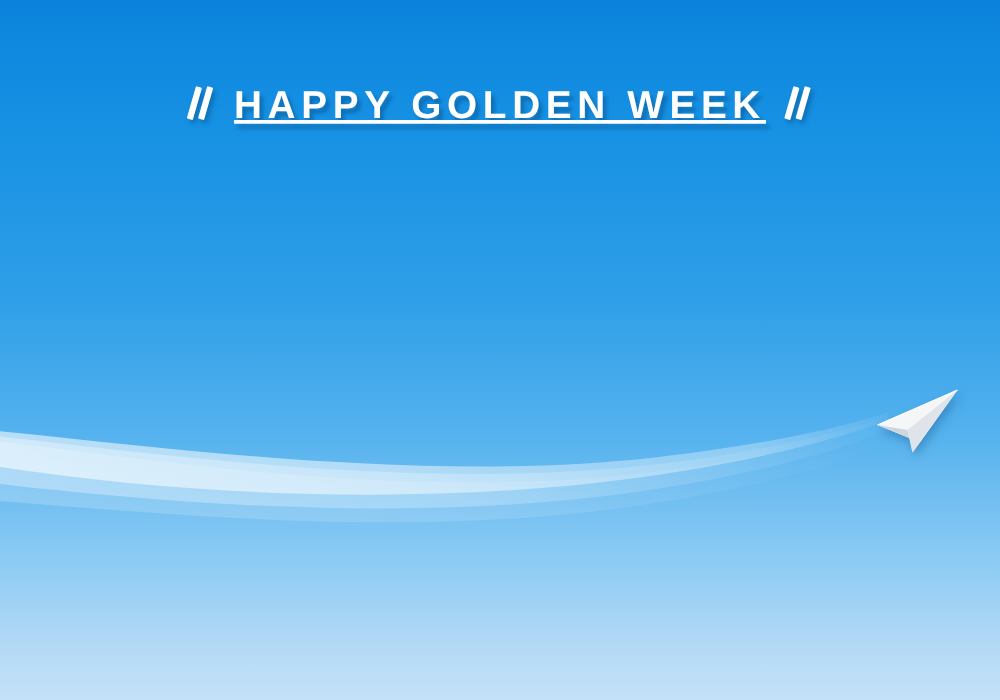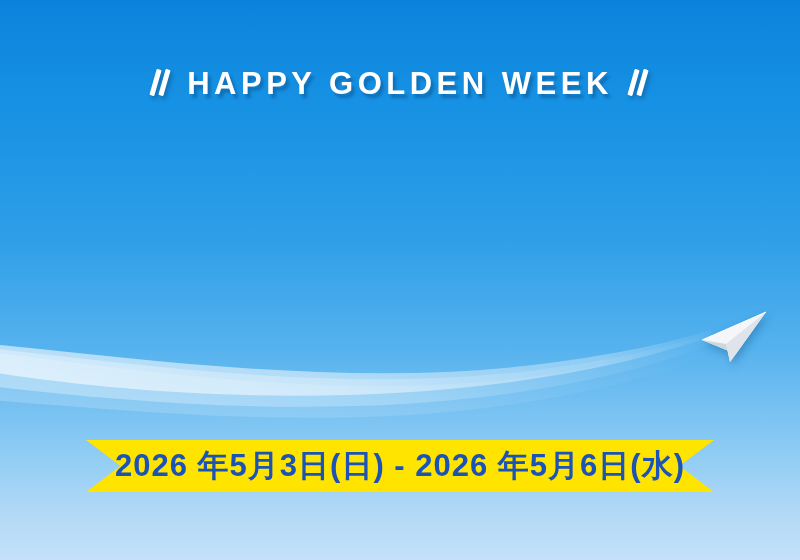--- a/index.html
+++ b/index.html
@@ -66,20 +66,21 @@
   .quote-right i:nth-child(1) { left: 2px;  transform: rotate(16deg); }
   .quote-right i:nth-child(2) { left: 11px; transform: rotate(16deg); }
 
   .header-title {
     color: #ffffff;
     font-size: 31px;
     font-weight: bold;
     letter-spacing: 4.5px;
     white-space: nowrap;
     text-shadow: 3px 4px 3px rgba(0, 45, 90, 0.33);
+    text-decoration: underline;
   }
 
   
   .title-block {
     position: absolute;
     left: 0;
     top: 132px;
     width: 800px;
     text-align: center;
   }
@@ -188,18 +189,14 @@
 
 
   <svg class="paper-plane" viewBox="0 0 68 52" aria-hidden="true">
     <polygon points="2,30 66,2 36,44" fill="#f4f6f8"></polygon>
     <polygon points="2,30 36,44 26,34" fill="#cfd6dd"></polygon>
     <polygon points="26,34 36,44 30,52" fill="#e3e8ed"></polygon>
     <polygon points="26,34 66,2 30,52" fill="#dee4ea"></polygon>
     <polyline points="2,30 66,2" fill="none" stroke="#ffffff" stroke-width="1"></polyline>
   </svg>
 
-  <div class="ribbon">
-    <div class="ribbon-shape"></div>
-    <div class="ribbon-text">2026 年5月3日(日) - 2026 年5月6日(水)</div>
-  </div>
 
 </div>
 
 </body></html>

